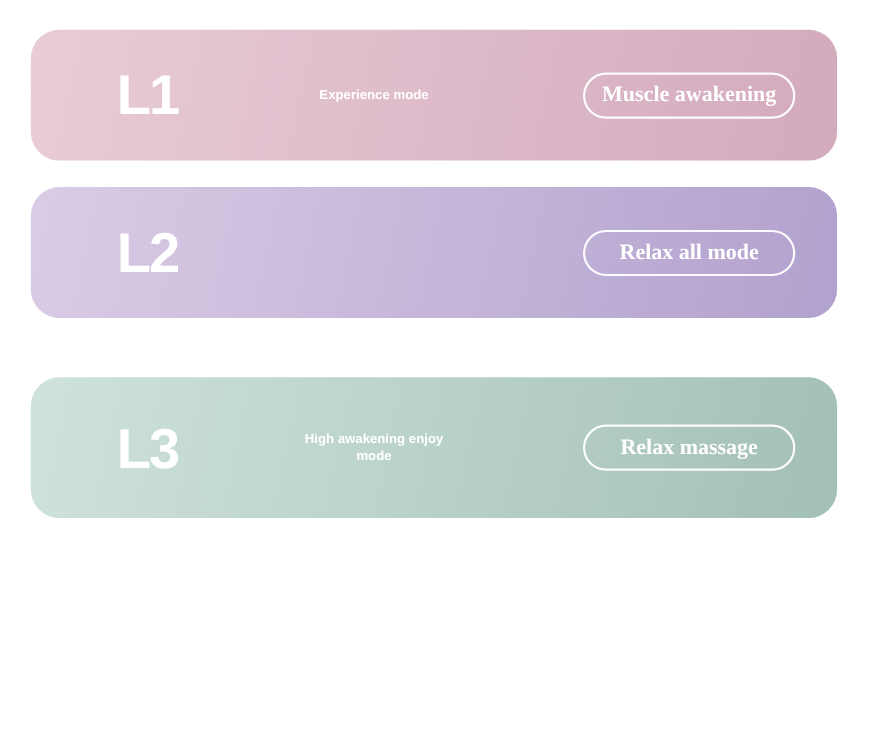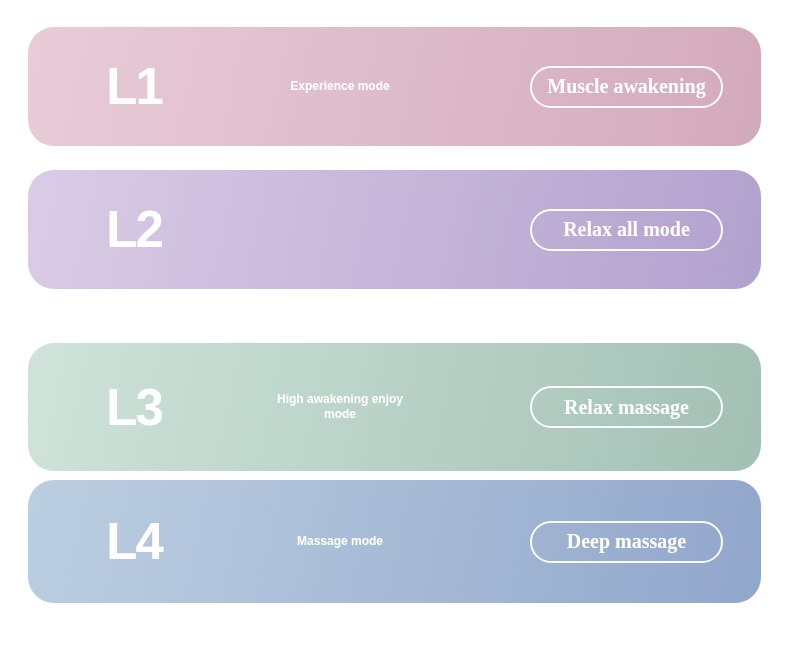--- a/index.html
+++ b/index.html
@@ -99,21 +99,14 @@
 
   <div class="mode-row row3" style="background: linear-gradient(102deg, rgb(207, 227, 218) 0%, rgb(163, 192, 181) 100%);">
     <div class="level">L3</div>
     <div class="name">High awakening enjoy
 mode</div>
     <button class="pill">
       <span>Relax massage</span>
     </button>
   </div>
 
-  <div class="mode-row row4" style="background: linear-gradient(102deg, rgb(188, 207, 225) 0%, rgb(145, 166, 203) 100%);">
-    <div class="level">L4</div>
-    <div class="name">Massage mode</div>
-    <button class="pill">
-      <span>Deep massage</span>
-    </button>
-  </div>
 
 </div>
 
 </body></html>

